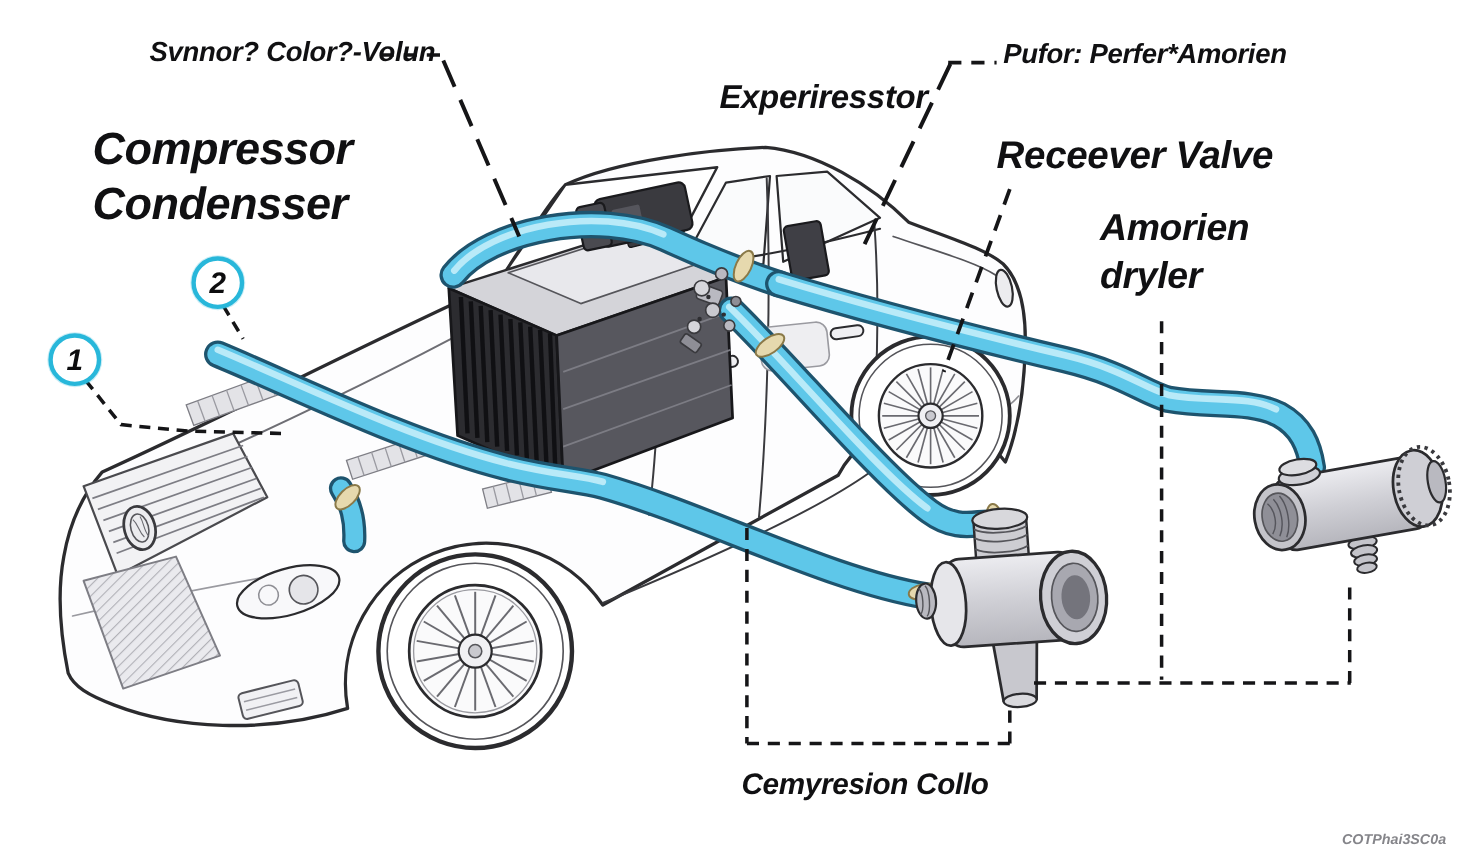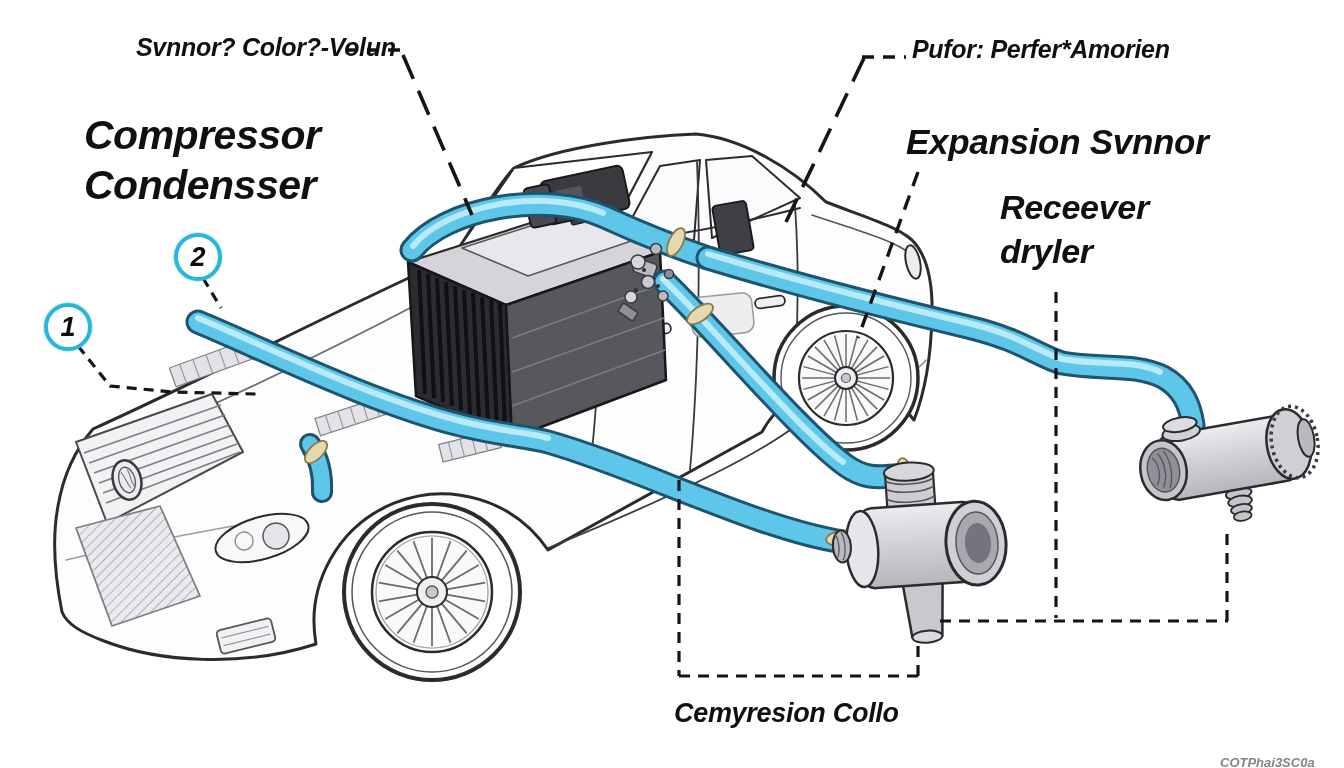--- a/index.html
+++ b/index.html
@@ -337,23 +337,24 @@
     <path stroke-width="3.2" stroke-dasharray="11 8" d="M 679,676 H 918"></path>
     <path stroke-width="3.2" stroke-dasharray="11 8" d="M 918,676 V 640"></path>
     <path stroke-width="3.2" stroke-dasharray="10 7" d="M 78,346 L 110,386 L 172,392 L 256,394"></path>
     <path stroke-width="3.2" stroke-dasharray="10 7" d="M 203,278 L 221,308"></path>
   </g>
 </svg>
 
 <div class="lbl lbl-md" style="left:136px;top:33px;">Svnnor? Color?-Volun</div>
 <div class="lbl lbl-big" style="left:84px;top:112px;">Compressor</div>
 <div class="lbl lbl-big" style="left:84px;top:162px;">Condensser</div>
+<div class="lbl lbl-semi" style="left:654px;top:72px;">Experiresstor</div>
 <div class="lbl lbl-md" style="left:912px;top:35px;text-align:center;">Pufor: Perfer*Amorien</div>
-<div class="lbl" style="left:906px;top:122px;font-size:35px;font-weight:700;">Expansion Svnnor</div>
-<div class="lbl lbl-bold34" style="left:1000px;top:188px;">Receever</div>
+<div class="lbl" style="left:906px;top:122px;font-size:35px;font-weight:700;">Receever Valve</div>
+<div class="lbl lbl-bold34" style="left:1000px;top:188px;">Amorien</div>
 <div class="lbl lbl-bold34" style="left:1000px;top:232px;">dryler</div>
 <div class="lbl lbl-coil" style="left:674px;top:698px;">Cemyresion Collo</div>
 <div class="watermark" style="left:1220px;top:743px;">COTPhai3SC0a</div>
 
 <div class="badge" style="left:44px;top:303px;">
       <span>1</span>
     </div>
 <div class="badge" style="left:174px;top:233px;">
       <span>2</span>
     </div>

